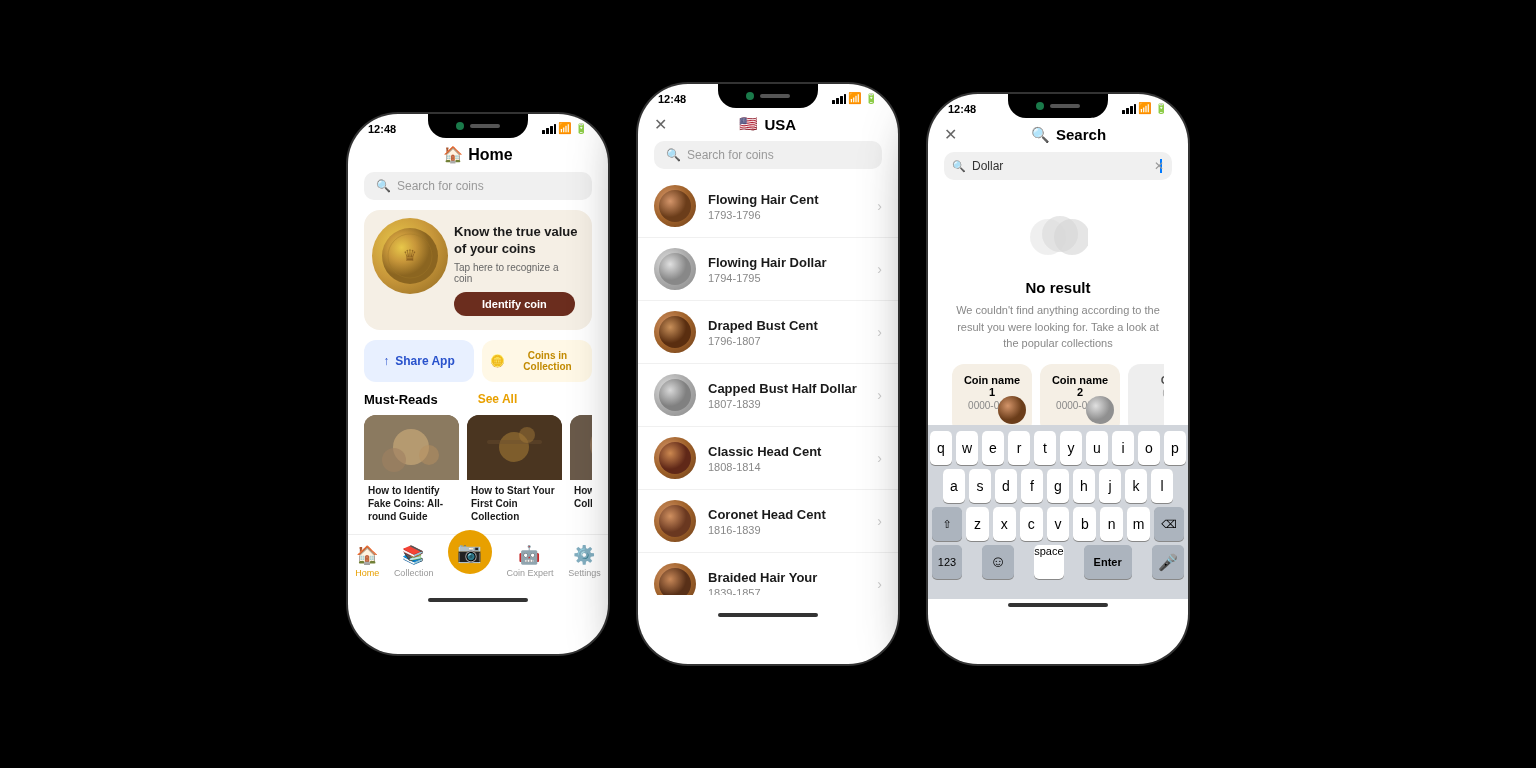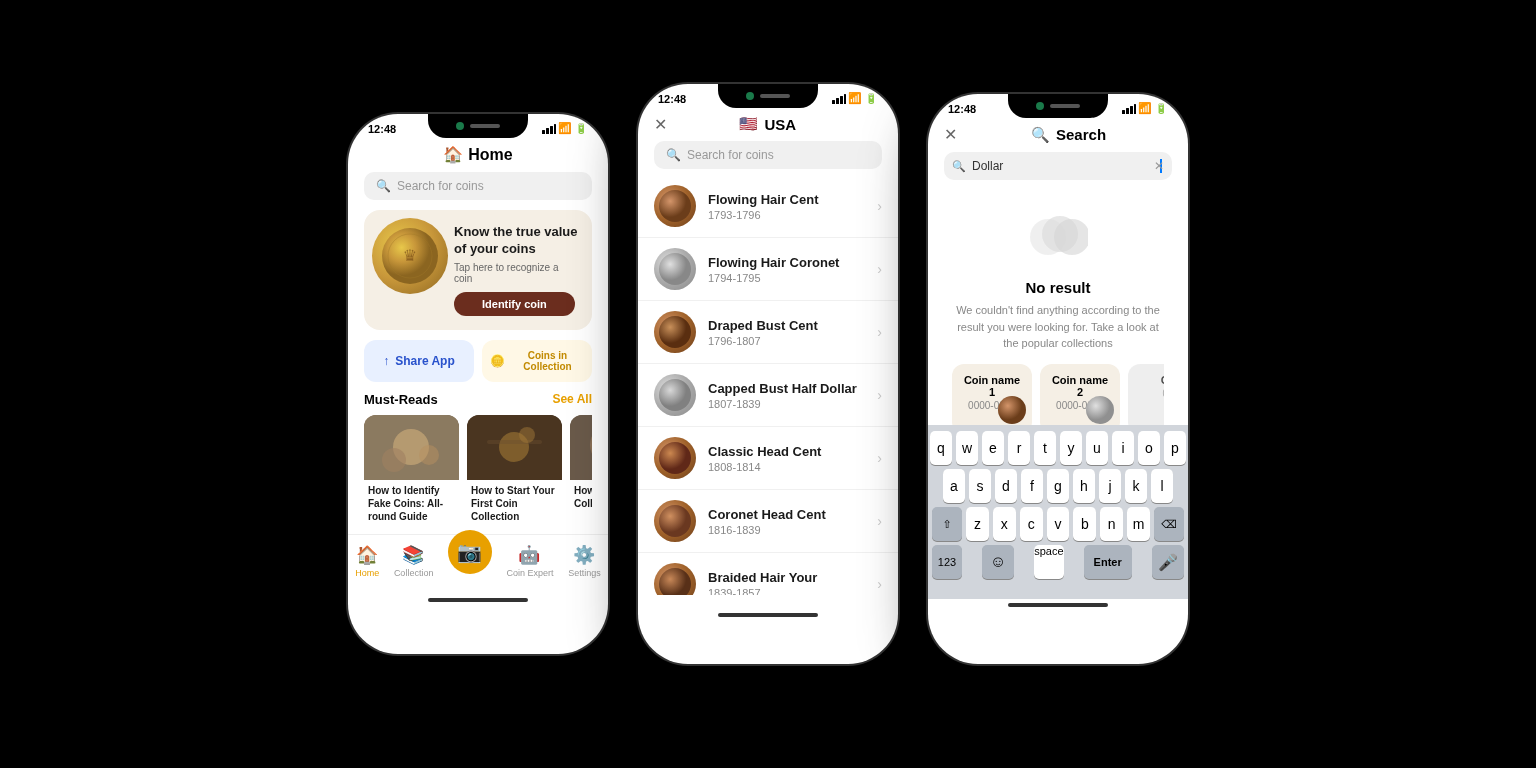--- a/index.html
+++ b/index.html
@@ -173,23 +173,24 @@
     }
     .p1-action-coins {
       background: #fff8e6;
       color: #c28a00;
     }
     .p1-must-reads {
       margin: 0 16px;
     }
     .p1-must-reads-header {
       display: flex;
-      justify-content: space-between;
+      justify-content: flex-start;
       align-items: center;
       margin-bottom: 8px;
+      gap: 40px;
     }
     .p1-must-reads-title {
       font-size: 13px;
       font-weight: 700;
     }
     .p1-see-all {
       font-size: 12px;
       color: #e8a000;
       font-weight: 600;
       cursor: pointer;
@@ -732,21 +733,21 @@
                 <circle cx="18" cy="18" r="16" fill="url(#c2)"></circle>
                 <defs>
                   <radialGradient id="c2" cx="35%" cy="35%">
                     <stop offset="0%" stop-color="#e0e0e0"></stop>
                     <stop offset="100%" stop-color="#888"></stop>
                   </radialGradient>
                 </defs>
               </svg>
           </div>
           <div class="p2-coin-info">
-            <div class="p2-coin-name">Flowing Hair Coronet</div>
+            <div class="p2-coin-name">Flowing Hair Dollar</div>
             <div class="p2-coin-years">1794-1795</div>
           </div>
           <span class="p2-chevron">›</span>
         </div>
         <div class="p2-list-item">
           <div class="p2-coin-img coin-copper">
             <svg width="36" height="36">
                 <circle cx="18" cy="18" r="16" fill="url(#c3)"></circle>
                 <defs>
                   <radialGradient id="c3" cx="35%" cy="35%">

